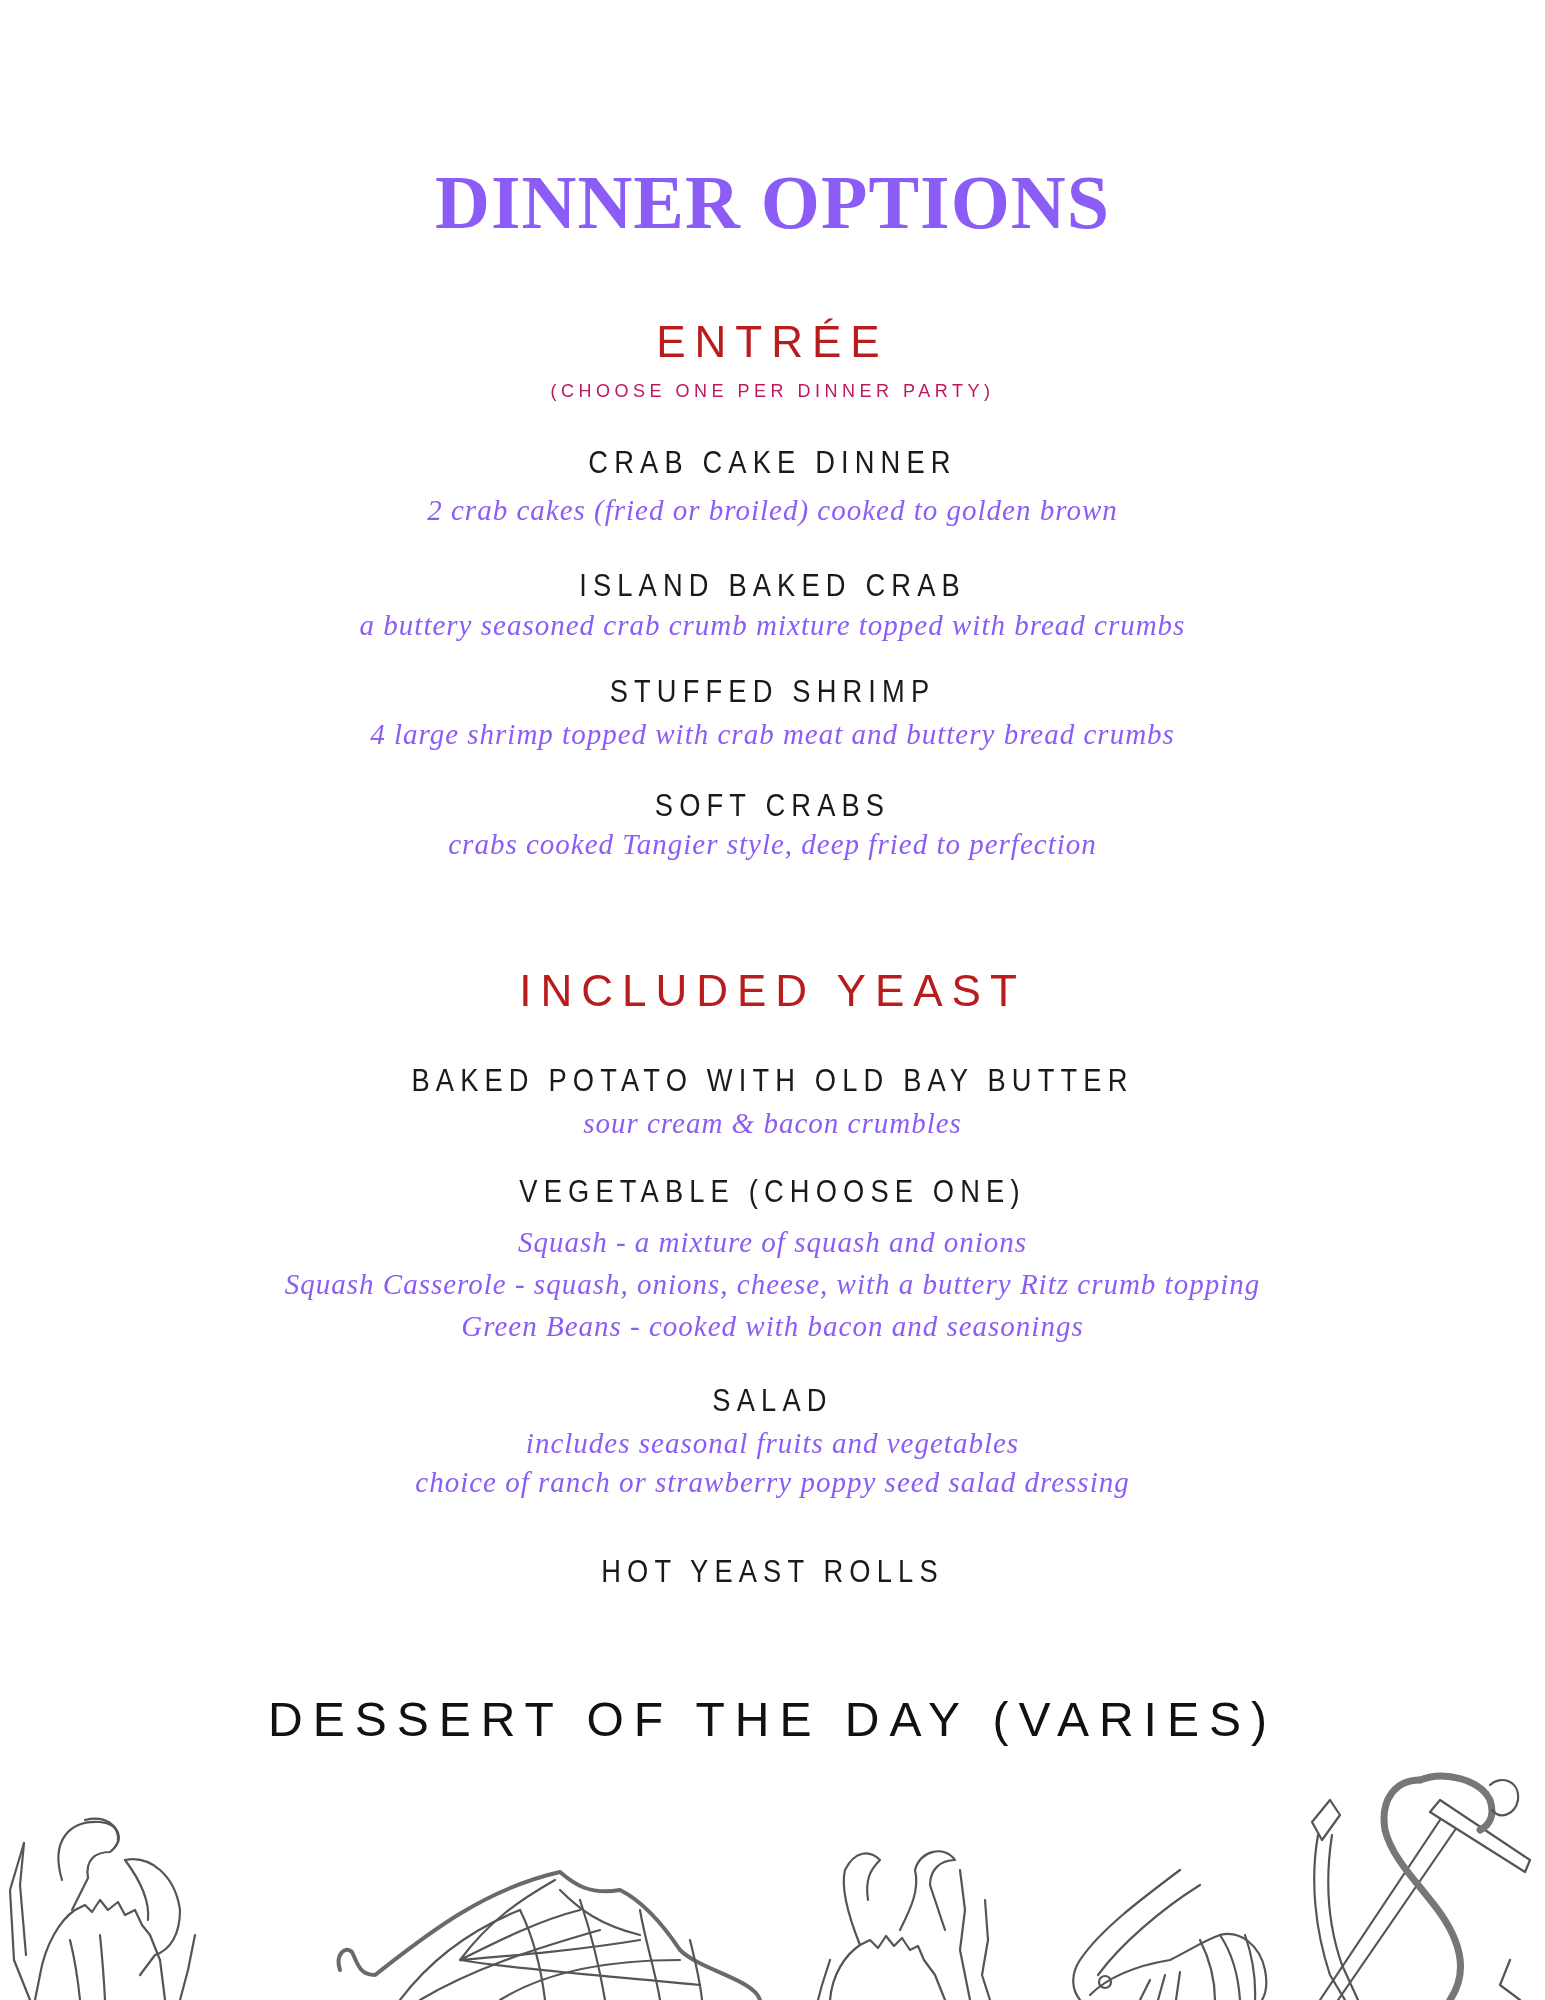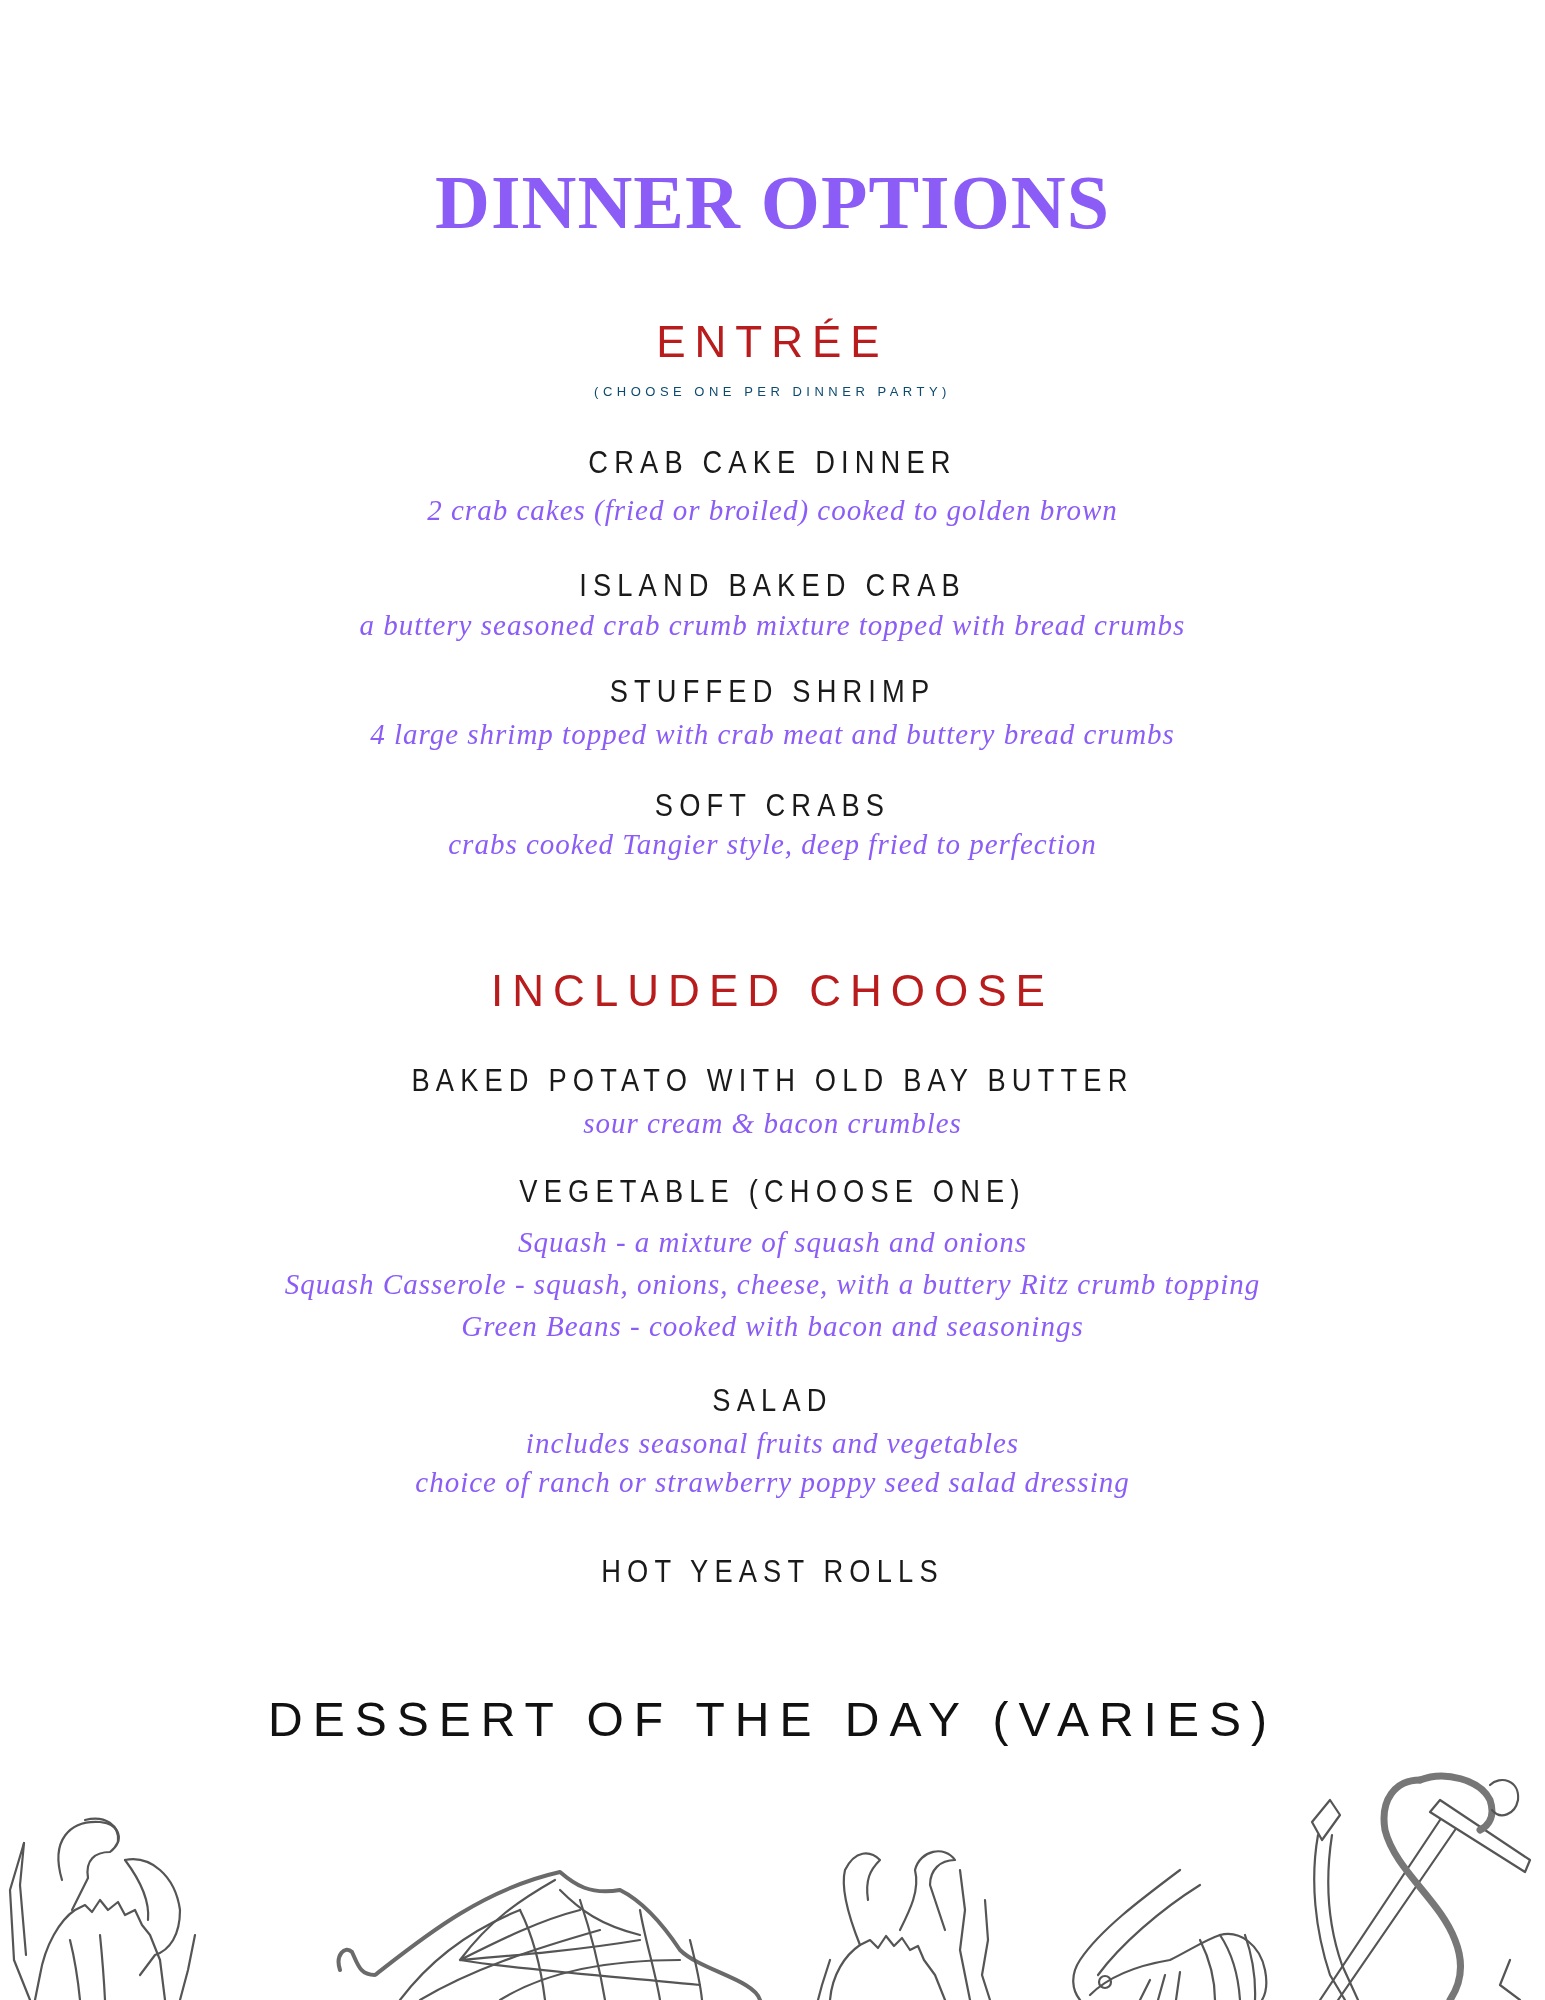--- a/index.html
+++ b/index.html
@@ -1,20 +1,20 @@
 <!DOCTYPE html>
 <html><head>
 <meta charset="utf-8">
 <style>
   html, body { margin: 0; padding: 0; background: #ffffff; }
   body { width: 1545px; height: 2000px; position: relative; overflow: hidden; }
   .line { position: absolute; left: 0; width: 1545px; text-align: center; white-space: nowrap; line-height: 1; transform: translateY(-50%); }
   .title { font-family: "Liberation Serif", "DejaVu Serif", serif; font-weight: bold; font-size: 76px; color: #8b5cf6; letter-spacing: 1px; }
   .section { font-family: "Liberation Sans", "DejaVu Sans", sans-serif; font-weight: normal; font-size: 44px; color: #b91c1c; letter-spacing: 9px; }
-  .note { font-family: "Liberation Sans", "DejaVu Sans", sans-serif; font-size: 13px; color: #0c4a6e; letter-spacing: 4.5px; }
+  .note { font-family: "Liberation Sans", "DejaVu Sans", sans-serif; font-size: 18px; color: #be185d; letter-spacing: 4.5px; }
   .item { font-family: "Liberation Sans", "DejaVu Sans", sans-serif; font-size: 31px; color: #1a1a1a; letter-spacing: 7px; transform: translateY(-50%) scaleX(0.88); }
   .desc { font-family: "Liberation Serif", "DejaVu Serif", serif; font-style: italic; font-size: 29px; color: #8b5cf6; letter-spacing: 1px; }
   .dessert { font-family: "Liberation Sans", "DejaVu Sans", sans-serif; font-size: 48px; color: #111111; letter-spacing: 10px; text-align: center; }
   .illus { position: absolute; left: 0; top: 1760px; width: 1545px; height: 240px; }
   .illus svg { display: block; }
 </style>
 </head>
 <body>
 
 <div>
@@ -28,21 +28,21 @@
 
   <div class="line item" style="top:585px">ISLAND BAKED CRAB</div>
   <div class="line desc" style="top:625px">a buttery seasoned crab crumb mixture topped with bread crumbs</div>
 
   <div class="line item" style="top:691px">STUFFED SHRIMP</div>
   <div class="line desc" style="top:734px">4 large shrimp topped with crab meat and buttery bread crumbs</div>
 
   <div class="line item" style="top:805px">SOFT CRABS</div>
   <div class="line desc" style="top:844px">crabs cooked Tangier style, deep fried to perfection</div>
 
-  <div class="line section" style="top:991px">INCLUDED CHOOSE</div>
+  <div class="line section" style="top:991px">INCLUDED YEAST</div>
 
   <div class="line item" style="top:1080px">BAKED POTATO WITH OLD BAY BUTTER</div>
   <div class="line desc" style="top:1123px">sour cream &amp; bacon crumbles</div>
 
   <div class="line item" style="top:1191px">VEGETABLE (CHOOSE ONE)</div>
   <div class="line desc" style="top:1242px">Squash - a mixture of squash and onions</div>
   <div class="line desc" style="top:1284px">Squash Casserole - squash, onions, cheese, with a buttery Ritz crumb topping</div>
   <div class="line desc" style="top:1326px">Green Beans - cooked with bacon and seasonings</div>
 
   <div class="line item" style="top:1400px">SALAD</div>

